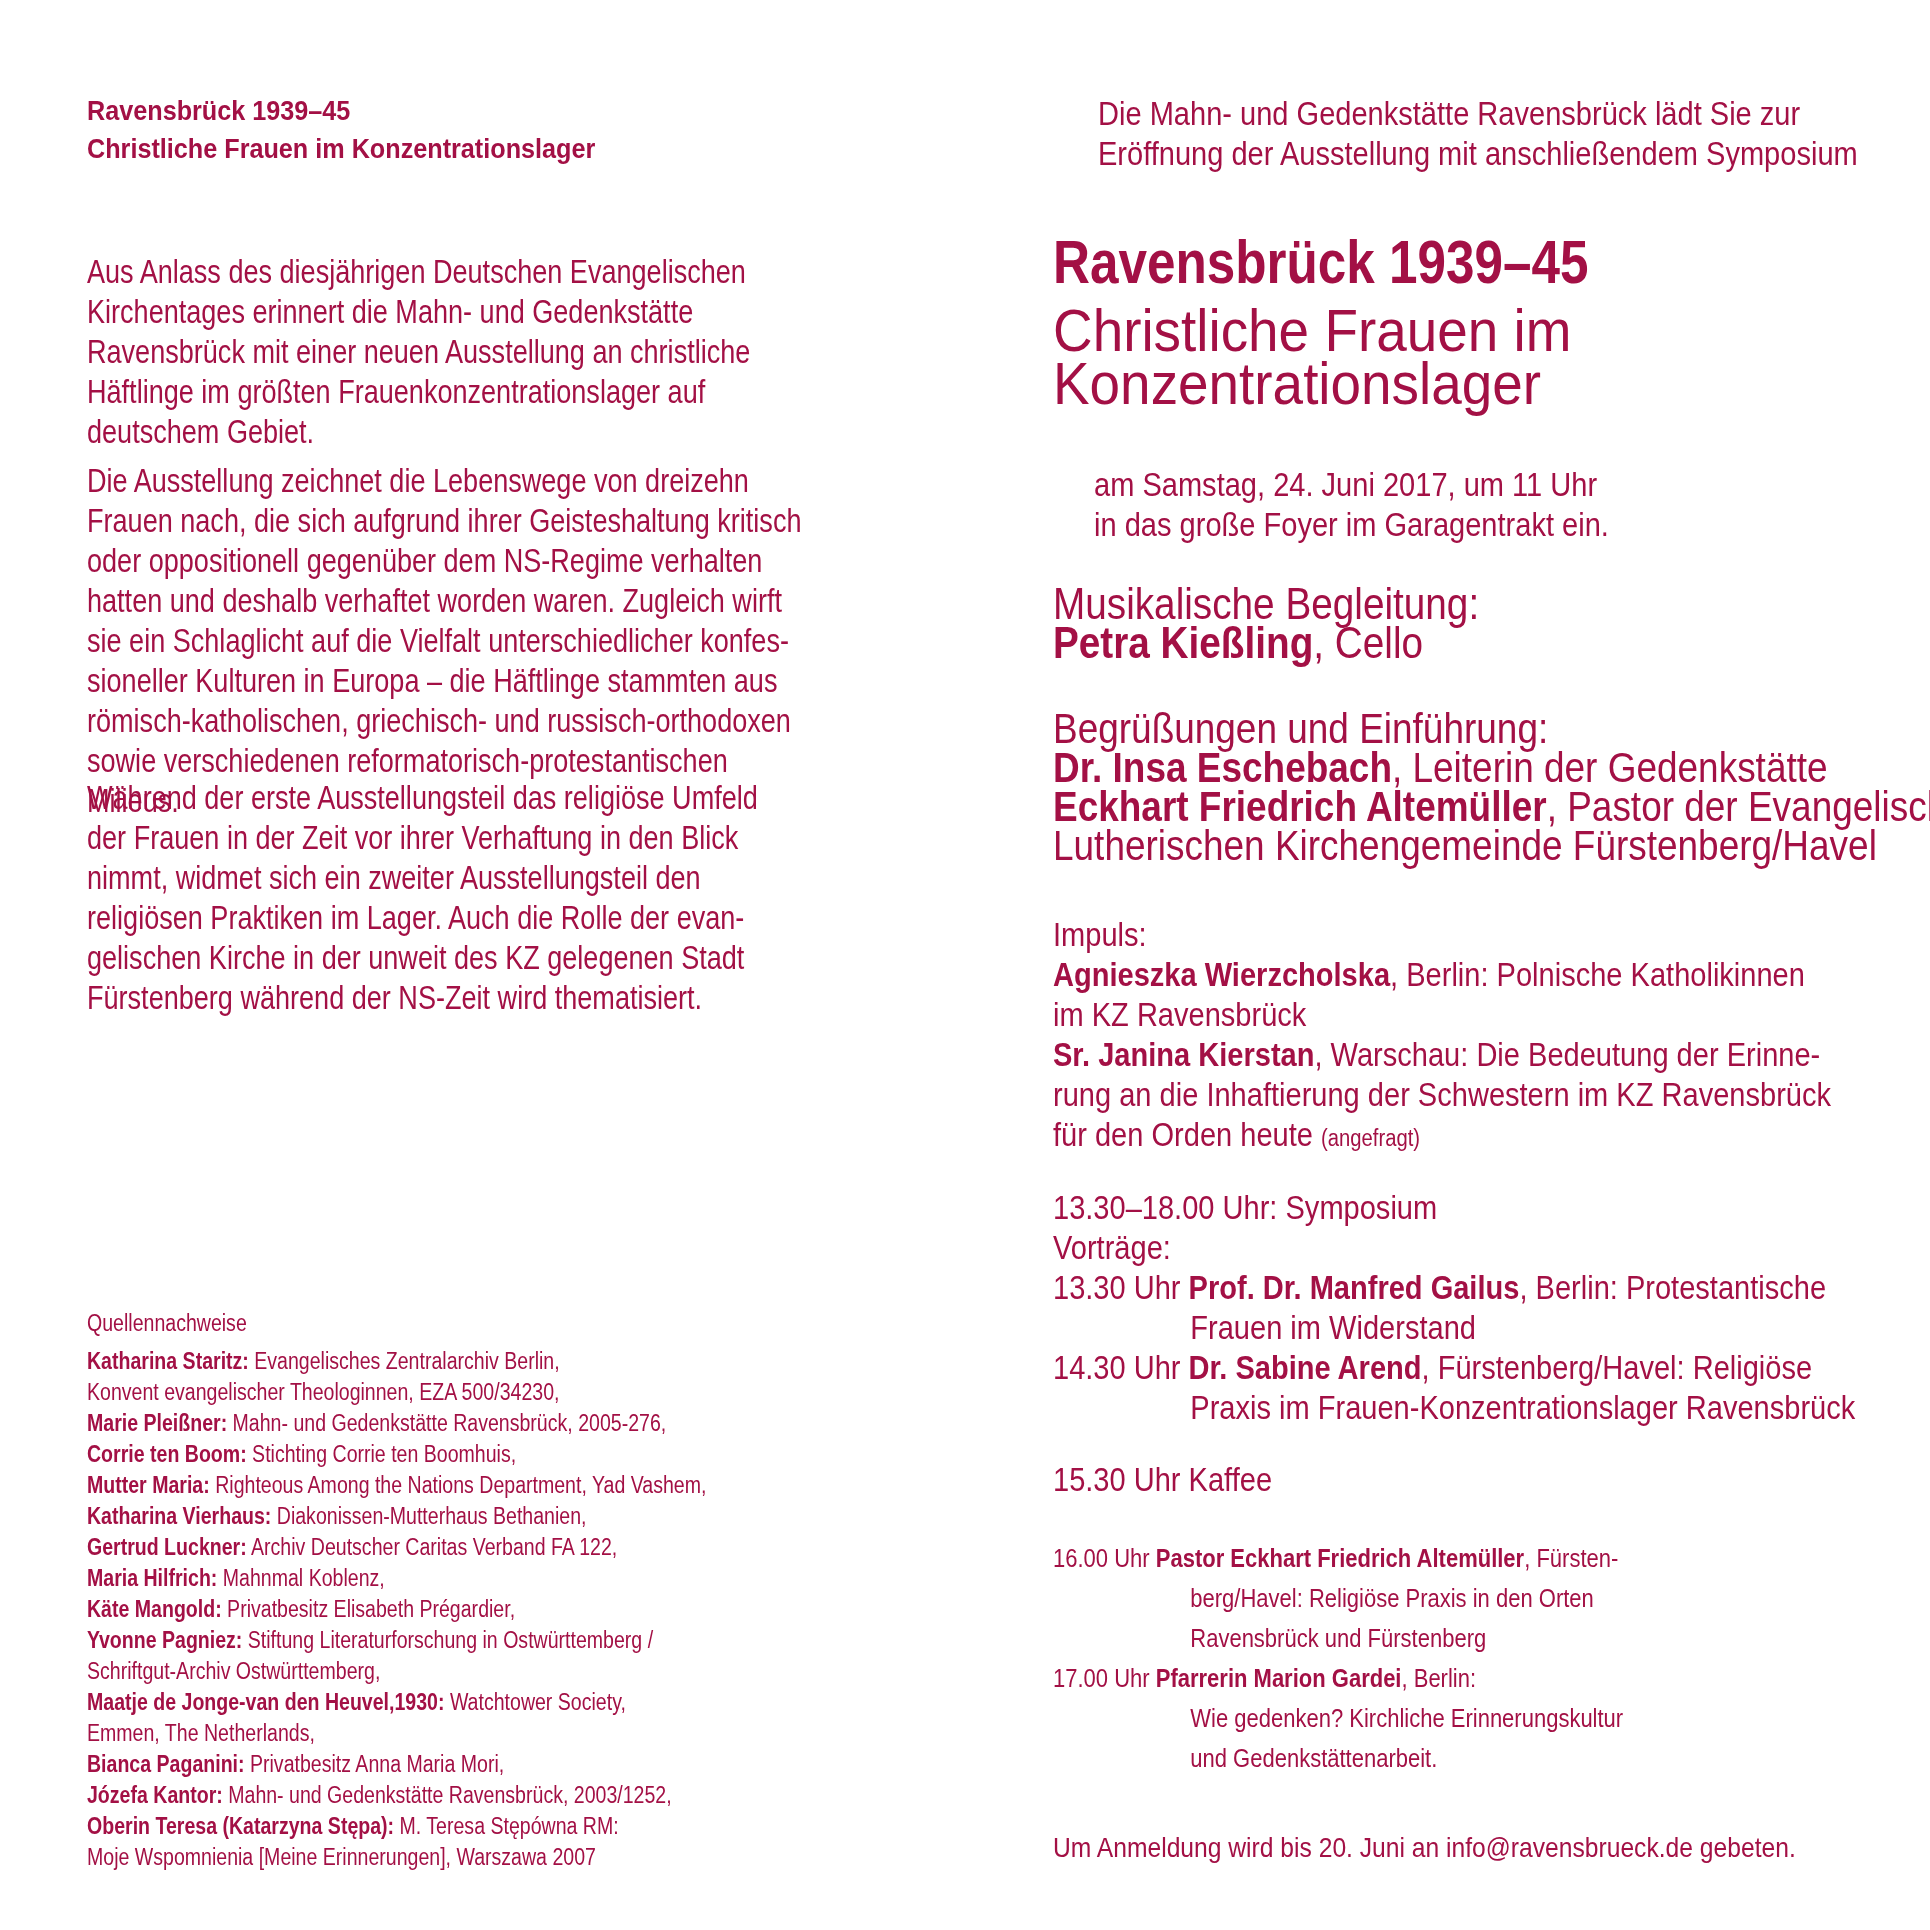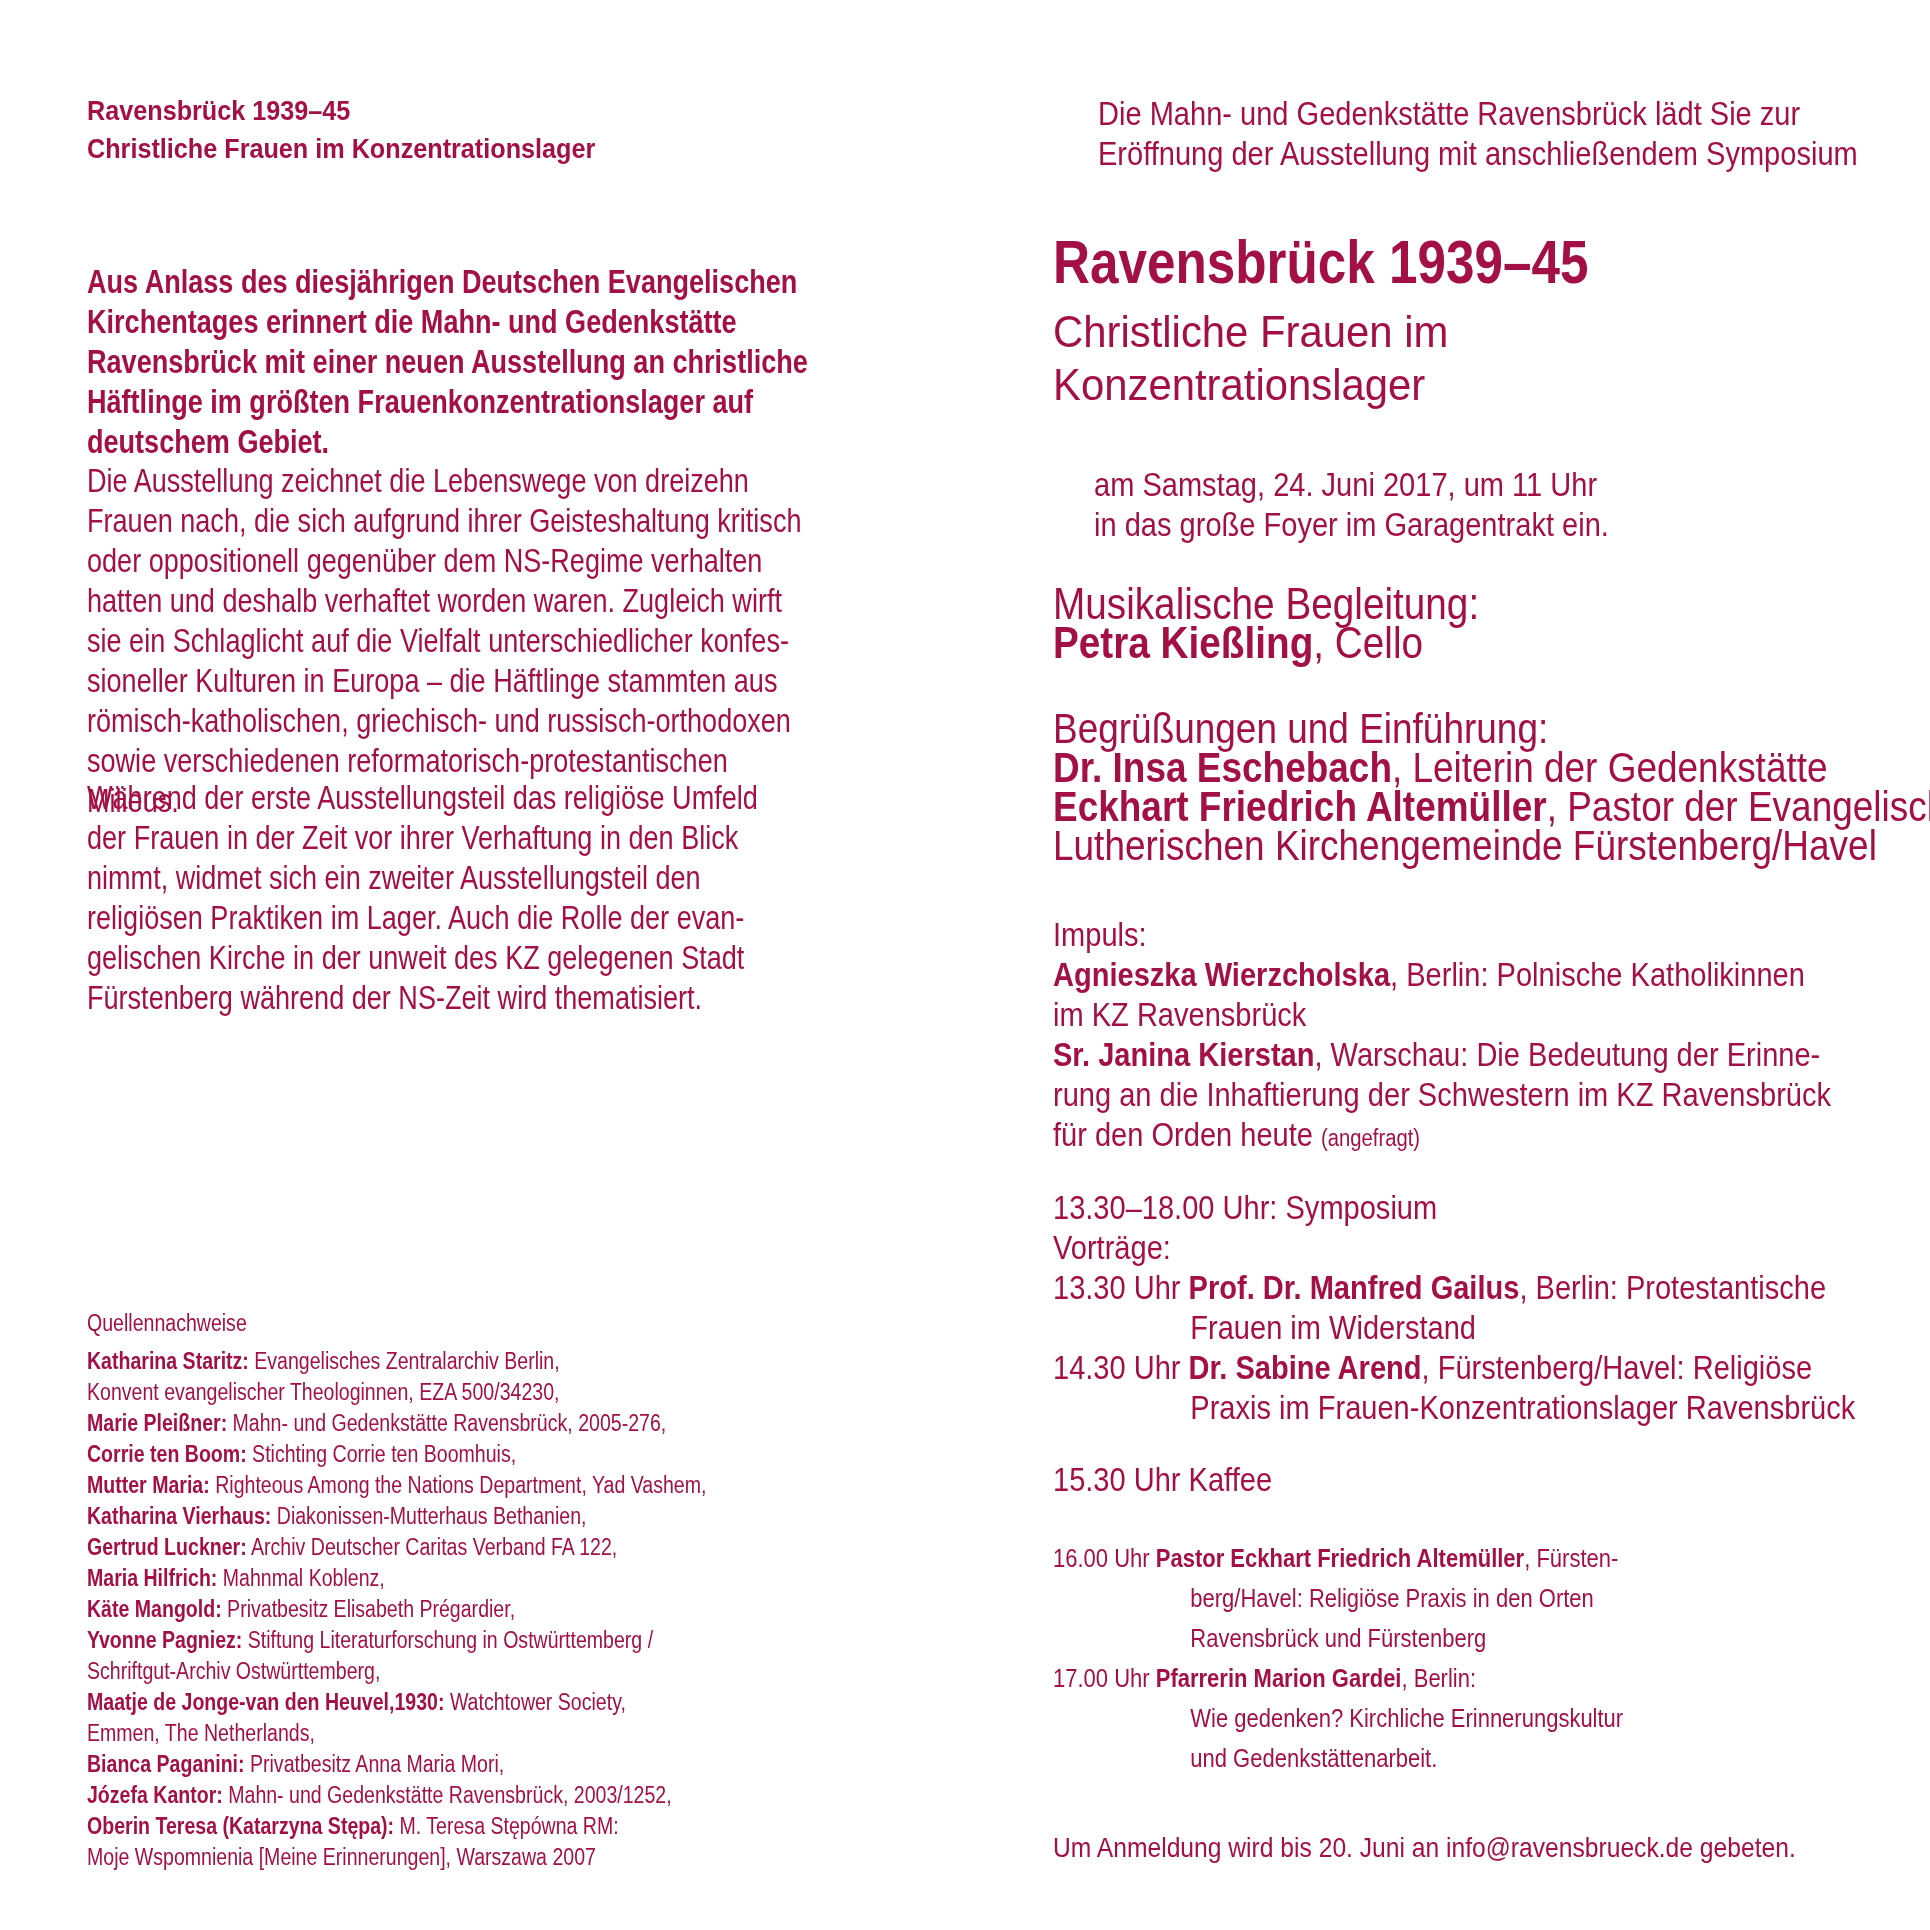--- a/index.html
+++ b/index.html
@@ -13,30 +13,30 @@
   }
   .abs{position:absolute;}
   .blk .ln, .ln{white-space:pre;transform:scaleX(var(--sx,0.88));transform-origin:0 50%;}
   .b{font-weight:700;}
   .sm{font-size:23px;}
   .ind{padding-left:156px;}
 
   
   #left-header{left:87px;top:92px;font-size:28px;font-weight:700;line-height:38px;--sx:0.90;}
   .para{left:87px;font-size:33px;line-height:40px;--sx:0.82;}
-  #para1{top:262px;font-weight:bold;}
+  #para1{top:252px;}
   #para2{top:461px;}
   #para3{top:778px;}
   #sources-title{left:87px;top:1308px;font-size:23px;line-height:31px;--sx:0.85;}
   #sources-list{left:87px;top:1346px;font-size:23px;line-height:31px;--sx:0.85;}
 
   
   #invitation{left:1053px;top:94px;font-size:33px;line-height:40px;margin-left:45px;--sx:0.88;}
   #main-title{left:1053px;top:227px;font-size:61px;font-weight:700;line-height:70px;--sx:0.84;}
-  #subtitle{left:1053px;top:305px;font-size:45px;line-height:53px;--sx:0.93;}
+  #subtitle{left:1053px;top:305px;font-size:59px;line-height:53px;--sx:0.93;}
   #event-date{left:1094px;top:465px;font-size:33px;line-height:40px;--sx:0.88;}
   #music{left:1053px;top:584px;font-size:44px;line-height:39px;--sx:0.88;}
   #greetings{left:1053px;top:709px;font-size:42px;line-height:39px;--sx:0.88;}
   #impulse{left:1053px;top:915px;font-size:33px;line-height:40px;--sx:0.88;}
   #symposium{left:1053px;top:1188px;font-size:33px;line-height:40px;--sx:0.88;}
   #coffee{left:1053px;top:1460px;font-size:33px;line-height:40px;--sx:0.88;}
   #afternoon{left:1053px;top:1538px;font-size:25px;line-height:40px;--sx:0.88;}
   #registration{left:1053px;top:1831px;font-size:28px;line-height:34px;--sx:0.88;}
 </style>
 </head>

